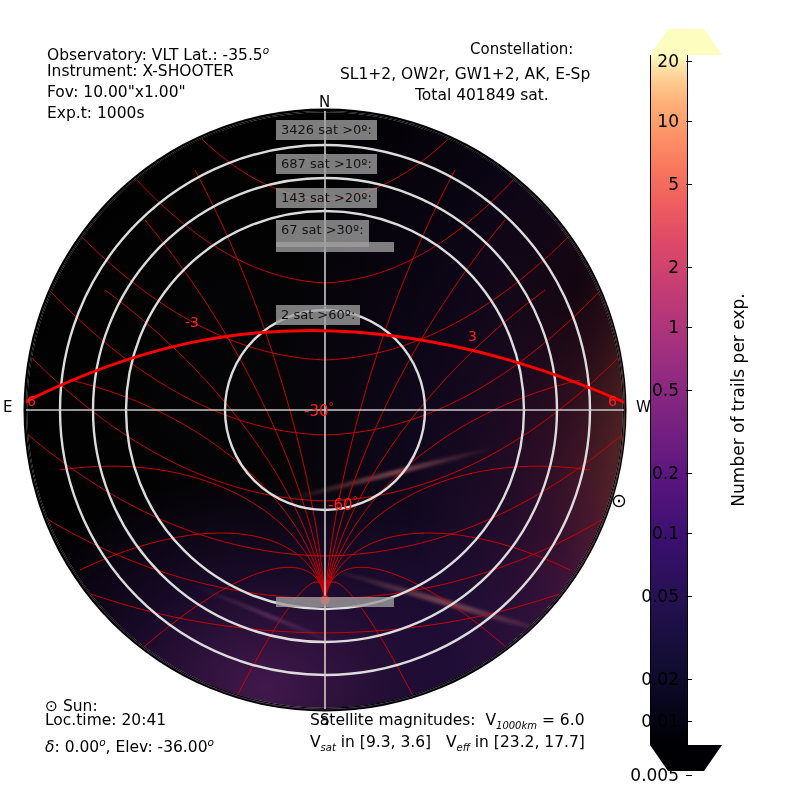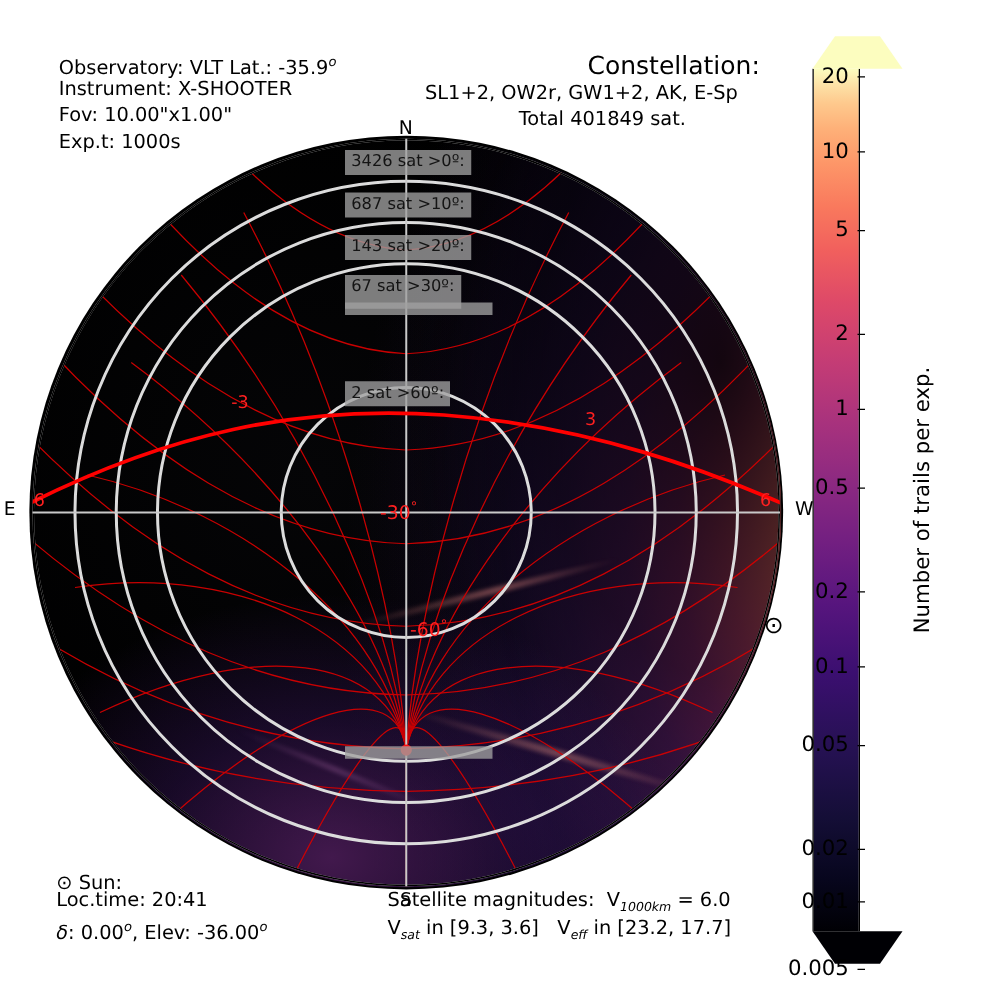--- a/index.html
+++ b/index.html
@@ -88,26 +88,26 @@
   .cb-tick{position:absolute;left:36px;width:6px;height:1.2px;background:#000;}
   .cb-lab{position:absolute;right:100%;margin-right:7px;
           transform:translateY(-50%);font-size:17px;white-space:nowrap;}
   #cb-title{position:absolute;left:738px;top:400px;font-size:17px;
       transform-origin:center;transform:translate(-50%,-50%) rotate(-90deg);
       white-space:nowrap;}
 </style>
 </head>
 <body>
 
-<div class="txt hdr" style="left:47px;top:40px;"><span>Observatory: VLT Lat.: -35.9</span><span class="sup">o</span></div>
+<div class="txt hdr" style="left:47px;top:40px;"><span>Observatory: VLT Lat.: -35.5</span><span class="sup">o</span></div>
 <div class="txt hdr" style="left:47px;top:61px;">Instrument: X-SHOOTER</div>
 <div class="txt hdr" style="left:47px;top:82px;">Fov: 10.00"x1.00"</div>
 <div class="txt hdr" style="left:47px;top:103px;">Exp.t: 1000s</div>
 
-<div class="txt" style="left:470px;top:40px;font-size:20px;">Constellation:</div>
+<div class="txt" style="left:470px;top:40px;font-size:15px;">Constellation:</div>
 <div class="txt hdr" style="left:340px;top:64px;">SL1+2, OW2r, GW1+2, AK, E-Sp</div>
 <div class="txt hdr" style="left:415px;top:85px;">Total 401849 sat.</div>
 
 <div id="sky-wrap">
 
   <div id="sky-disc">
     <div class="layer base"></div>
     <div class="layer glow-soft"></div>
     <div class="layer glow-main"></div>
     <div class="layer terminator"></div>

